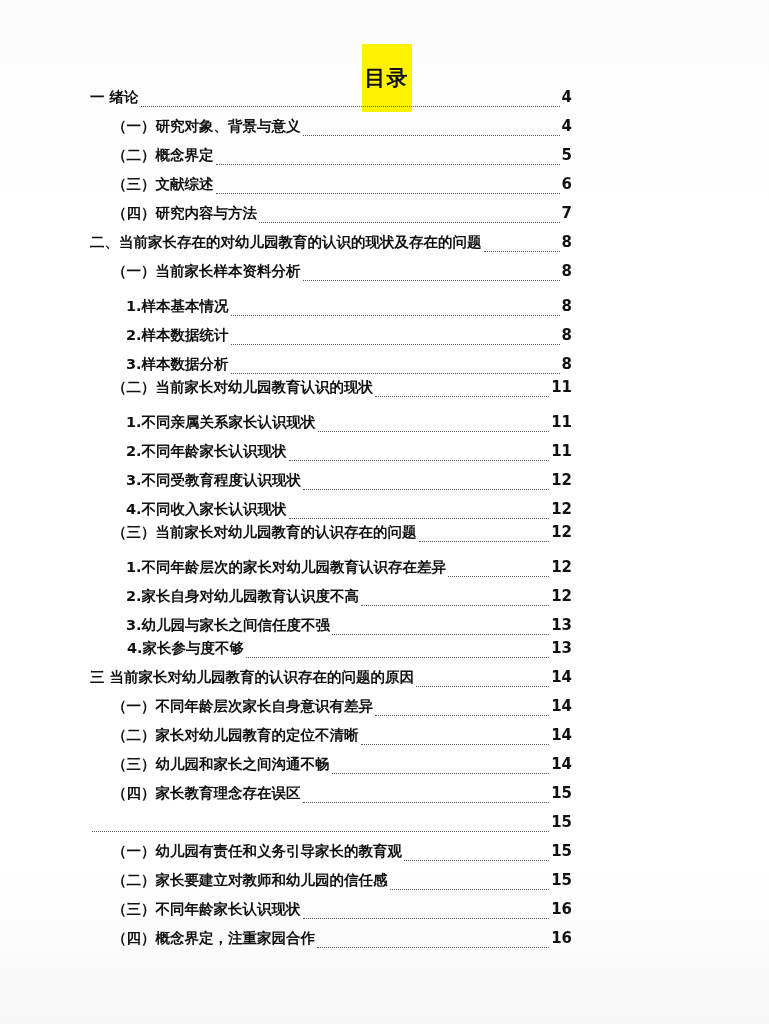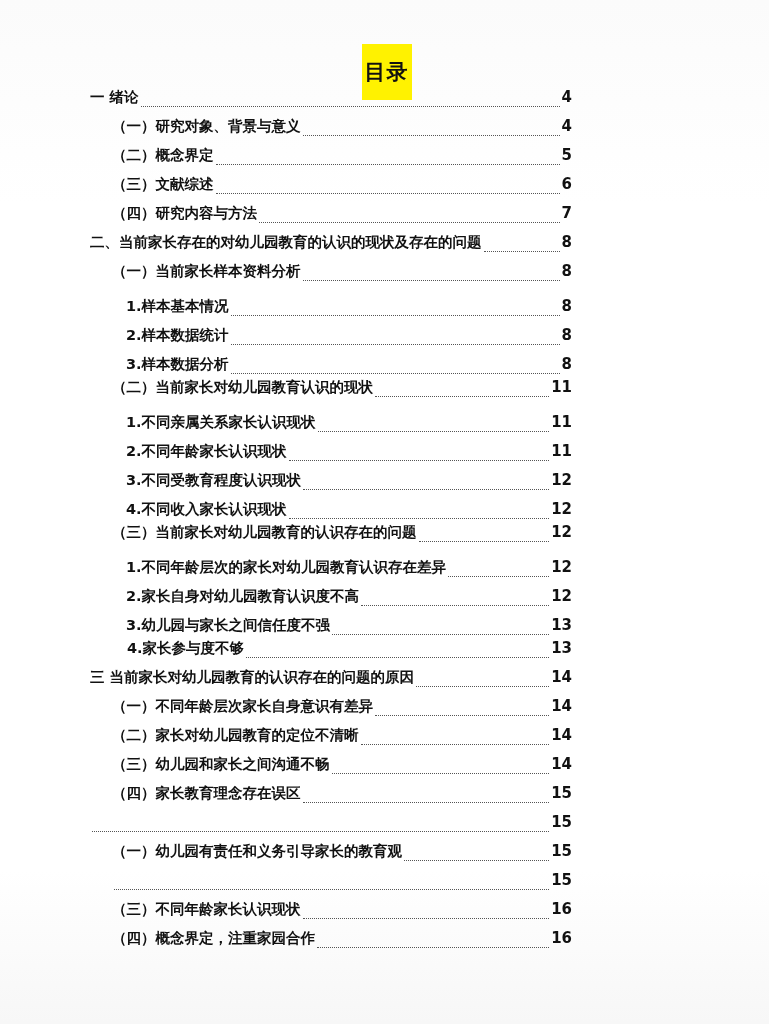--- a/index.html
+++ b/index.html
@@ -27,21 +27,21 @@
       top: 44px;
       width: 769px;
       text-align: center;
     }
     .title {
       display: inline-block;
       background: #fff200;
       font-weight: bold;
       font-size: 21px;
       line-height: 32px;
-      padding: 12px 3px;
+      padding: 18px 3px;
       letter-spacing: 1px;
       margin-left: 4px;
     }
     .toc {
       position: absolute;
       left: 0;
       top: 83px;
       width: 769px;
     }
     .toc-row {
@@ -210,20 +210,21 @@
     <div class="toc-row lvl-1" style="top:725px">
       <span class="leader"></span>
       <span class="page-num">15</span>
     </div>
     <div class="toc-row lvl-2" style="top:754px">
       <span class="label">（一）幼儿园有责任和义务引导家长的教育观</span>
       <span class="leader"></span>
       <span class="page-num">15</span>
     </div>
     <div class="toc-row lvl-2" style="top:783px">
+      <span class="label">（二）家长要建立对教师和幼儿园的信任感</span>
       <span class="leader"></span>
       <span class="page-num">15</span>
     </div>
     <div class="toc-row lvl-2" style="top:812px">
       <span class="label">（三）不同年龄家长认识现状</span>
       <span class="leader"></span>
       <span class="page-num">16</span>
     </div>
     <div class="toc-row lvl-2" style="top:841px">
       <span class="label">（四）概念界定，注重家园合作</span>

